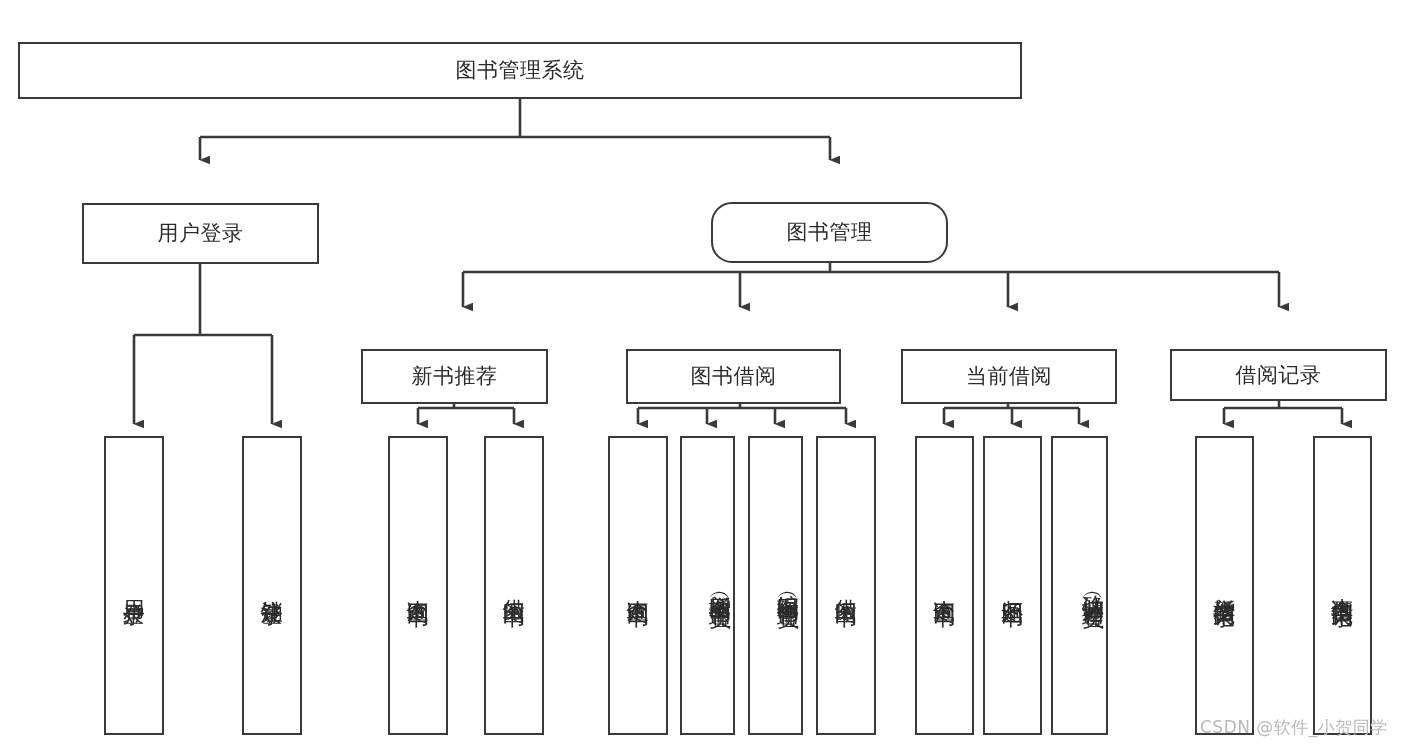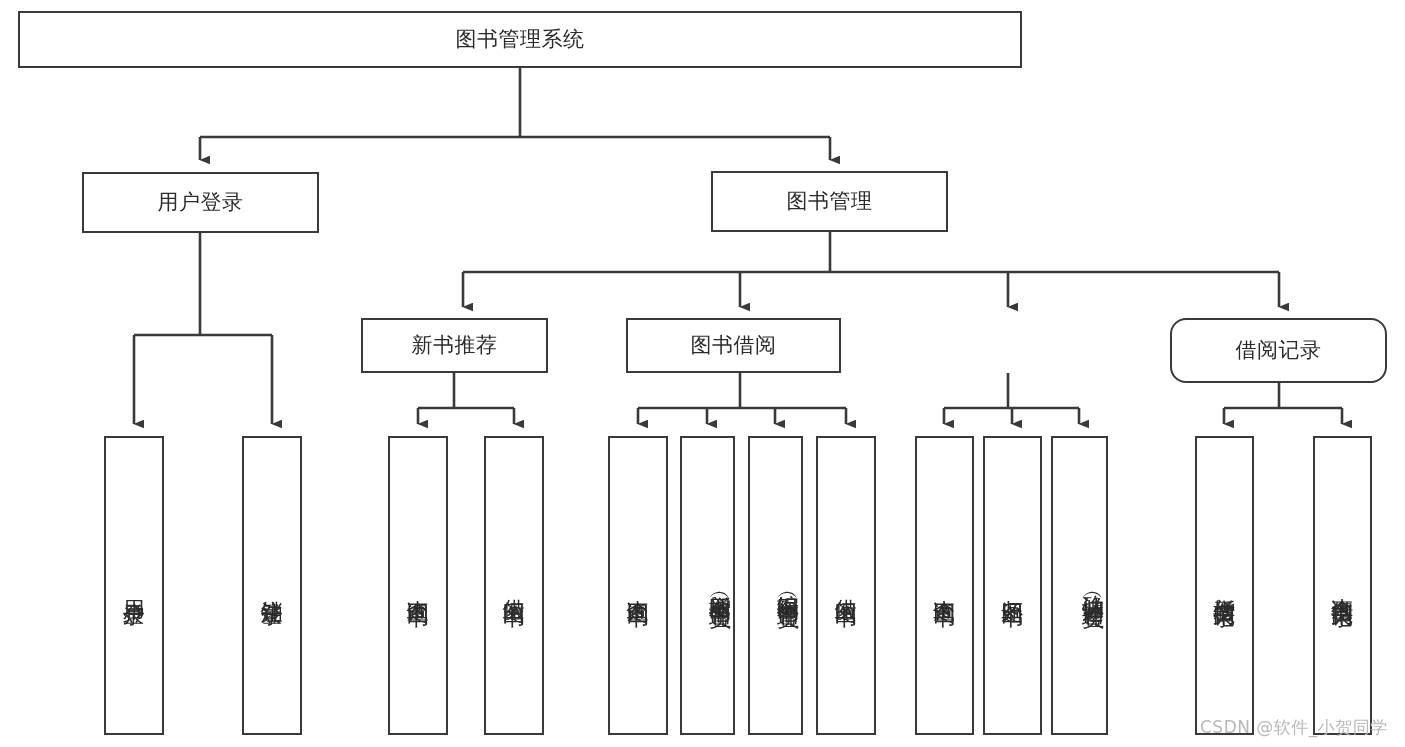--- a/index.html
+++ b/index.html
@@ -34,20 +34,21 @@
     display: flex;
     align-items: center;
     justify-content: center;
     color: #2b2b2b;
     line-height: 1.16;
     text-align: center;
   }
   .node.horiz {
     font-size: 21px;
     letter-spacing: 0.5px;
+    margin-top: 31px;
   }
   .node.vert {
     writing-mode: vertical-rl;
     text-orientation: upright;
     font-size: 22px;
     letter-spacing: 2px;
     padding-top: 6px;
     padding-bottom: 6px;
     align-items: flex-start;
     justify-content: center;
@@ -115,25 +116,26 @@
       <path d="M1279,373 L1279,408"></path>
       <path d="M1224,408 L1342,408"></path>
       <path d="M1224,408 L1224,424" marker-end="url(#arrow)"></path>
       <path d="M1342,408 L1342,424" marker-end="url(#arrow)"></path>
     </g>
   </svg>
 
   <div class="node horiz" style="left:18px;top:11px;width:1004px;height:57px;">图书管理系统</div>
 
   <div class="node horiz" style="left:82px;top:172px;width:237px;height:61px;">用户登录</div>
-  <div class="node horiz" style="left:711px;top:171px;width:237px;height:61px;">图书管理</div>
+  <div class="node horiz" style="left:711px;top:171px;width:237px;height:61px;border-radius:21px;">图书管理</div>
 
   <div class="node horiz" style="left:361px;top:318px;width:187px;height:55px;">新书推荐</div>
   <div class="node horiz" style="left:626px;top:318px;width:215px;height:55px;">图书借阅</div>
-  <div class="node horiz" style="left:1170px;top:318px;width:217px;height:65px;border-radius:16px;">借阅记录</div>
+  <div class="node horiz" style="left:901px;top:318px;width:216px;height:55px;">当前借阅</div>
+  <div class="node horiz" style="left:1170px;top:318px;width:217px;height:52px;">借阅记录</div>
 
   <div class="node vert" style="left:104px;top:436px;width:60px;height:299px;justify-content:center;align-items:center;">用户登录</div>
   <div class="node vert" style="left:242px;top:436px;width:60px;height:299px;justify-content:center;align-items:center;">注销登录</div>
   <div class="node vert" style="left:388px;top:436px;width:60px;height:299px;justify-content:center;align-items:center;">查询图书</div>
   <div class="node vert" style="left:484px;top:436px;width:60px;height:299px;justify-content:center;align-items:center;">借阅图书</div>
   <div class="node vert" style="left:608px;top:436px;width:60px;height:299px;justify-content:center;align-items:center;">查询图书</div>
   <div class="node vert topalign" style="left:680px;top:436px;width:55px;height:299px;">新增图书（管理员）</div>
   <div class="node vert topalign" style="left:748px;top:436px;width:55px;height:299px;">编辑图书（管理员）</div>
   <div class="node vert" style="left:816px;top:436px;width:60px;height:299px;justify-content:center;align-items:center;">借阅图书</div>
   <div class="node vert" style="left:915px;top:436px;width:59px;height:299px;justify-content:center;align-items:center;">查询图书</div>

